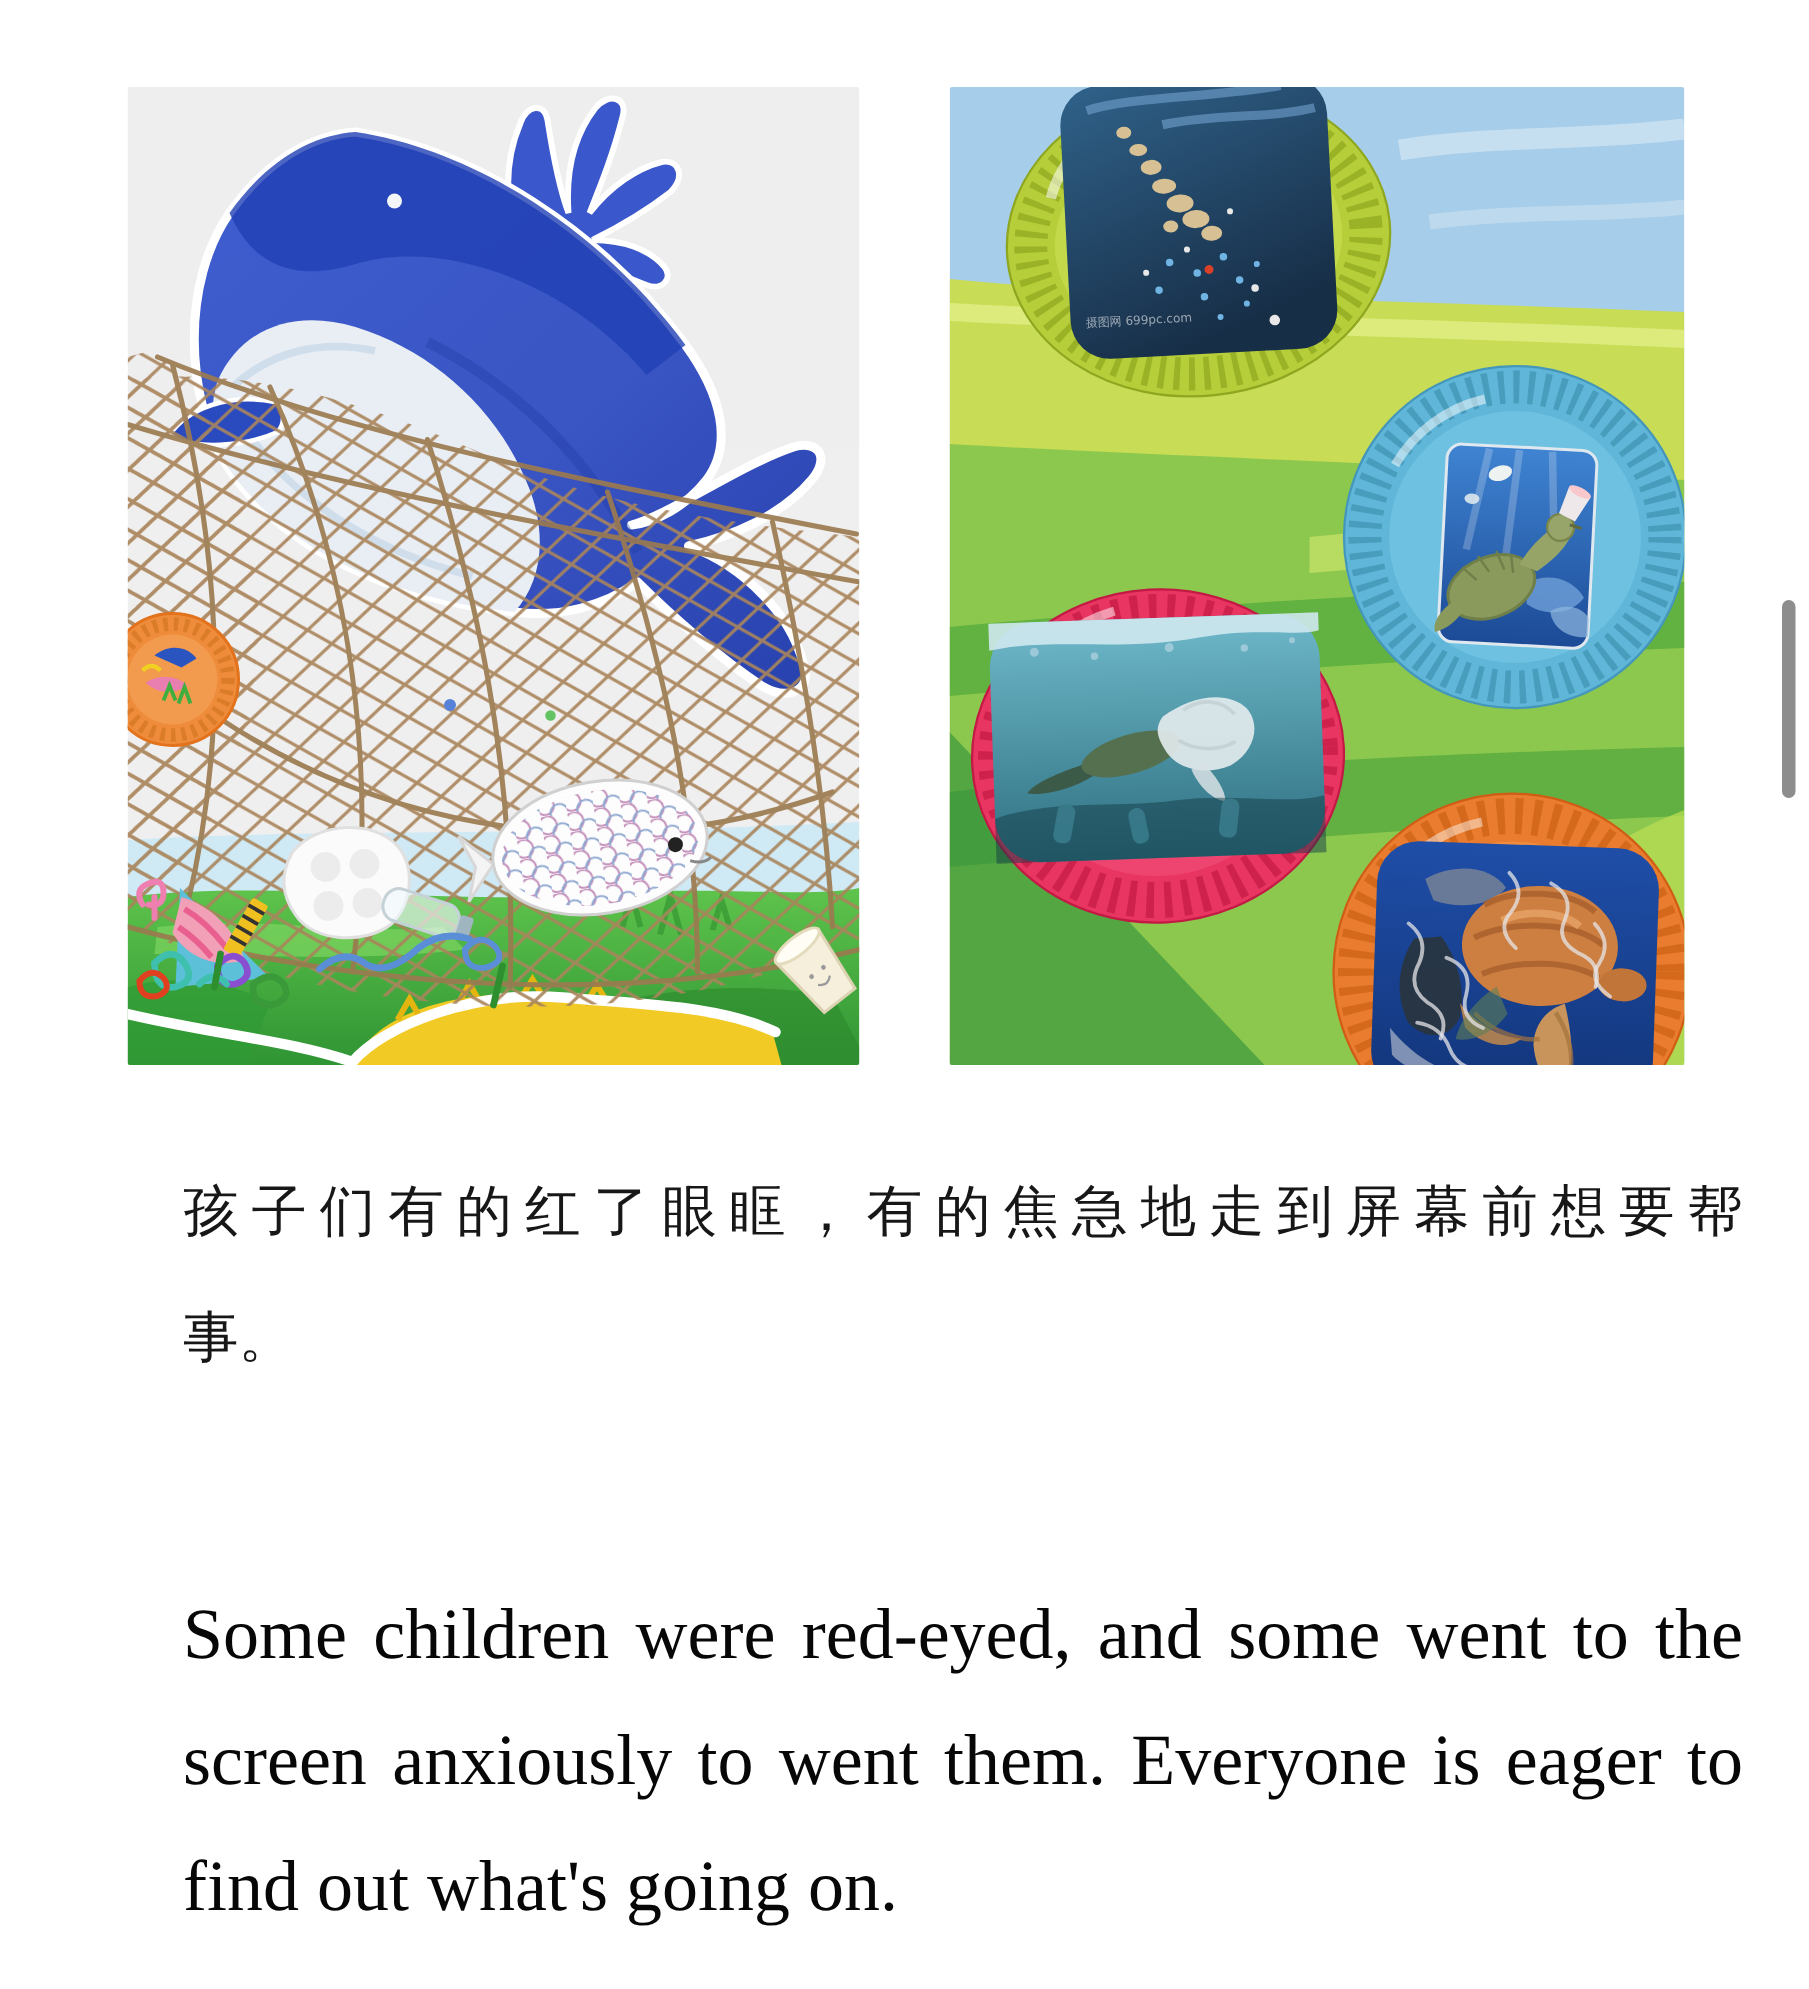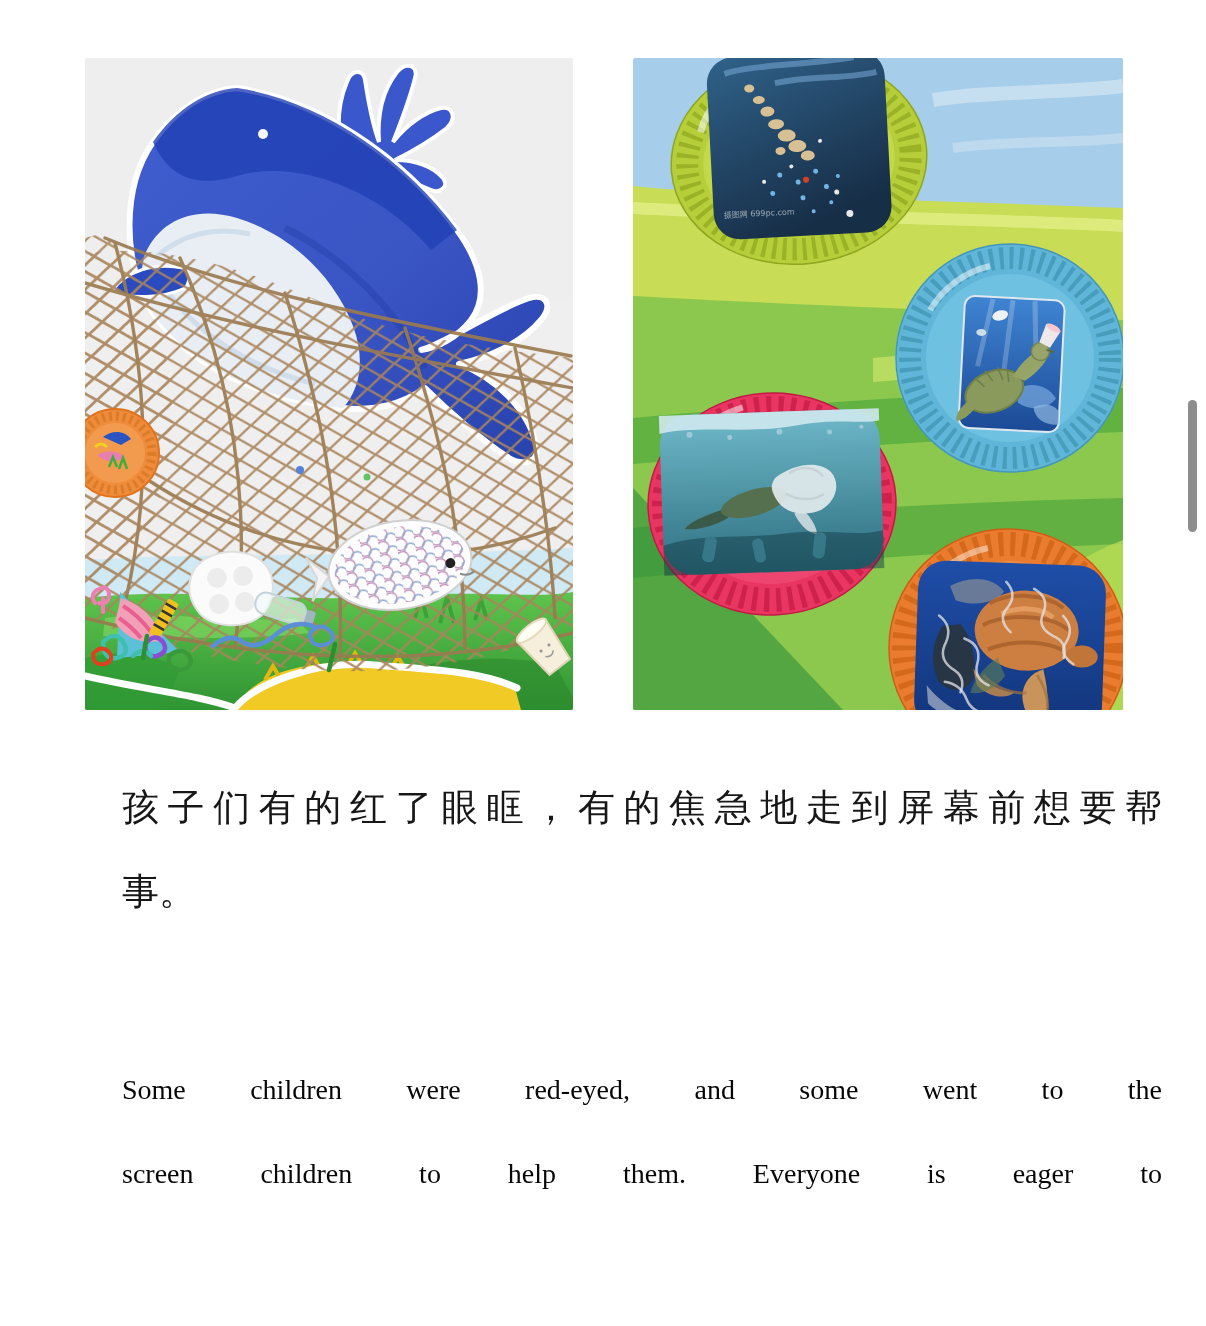--- a/index.html
+++ b/index.html
@@ -21,21 +21,21 @@
     top:766px;
     font-family:"DejaVu Sans","Liberation Sans",sans-serif;
     font-weight:300;
     font-size:37px;
     line-height:84px;
     color:#171717;
   }
   .para-en{
     top:1048px;
     font-family:"Liberation Serif","DejaVu Serif",serif;
-    font-size:28px;
+    font-size:48px;
     line-height:84px;
     color:#070707;
   }
   .jline{text-align:justify;text-align-last:justify;}
   .lline{text-align:left;text-align-last:left;}
   .scroll-thumb{
     position:absolute;left:1188px;top:400px;width:9px;height:132px;
     background:#8d8d8d;border-radius:5px;
   }
 </style>
@@ -351,14 +351,15 @@
 
 <div class="scroll-thumb"></div>
 
 <div class="para para-zh">
   <div class="jline">孩子们有的红了眼眶，有的焦急地走到屏幕前想要帮</div>
   <div class="lline">事。</div>
 </div>
 
 <div class="para para-en">
   <div class="jline">Some children were red-eyed, and some went to the</div>
-  <div class="jline">screen children to help them. Everyone is eager to</div>
+  <div class="jline">screen anxiously to went them. Everyone is eager to</div>
+  <div class="lline">find out what's going on.</div>
 </div>
 
 </body></html>

